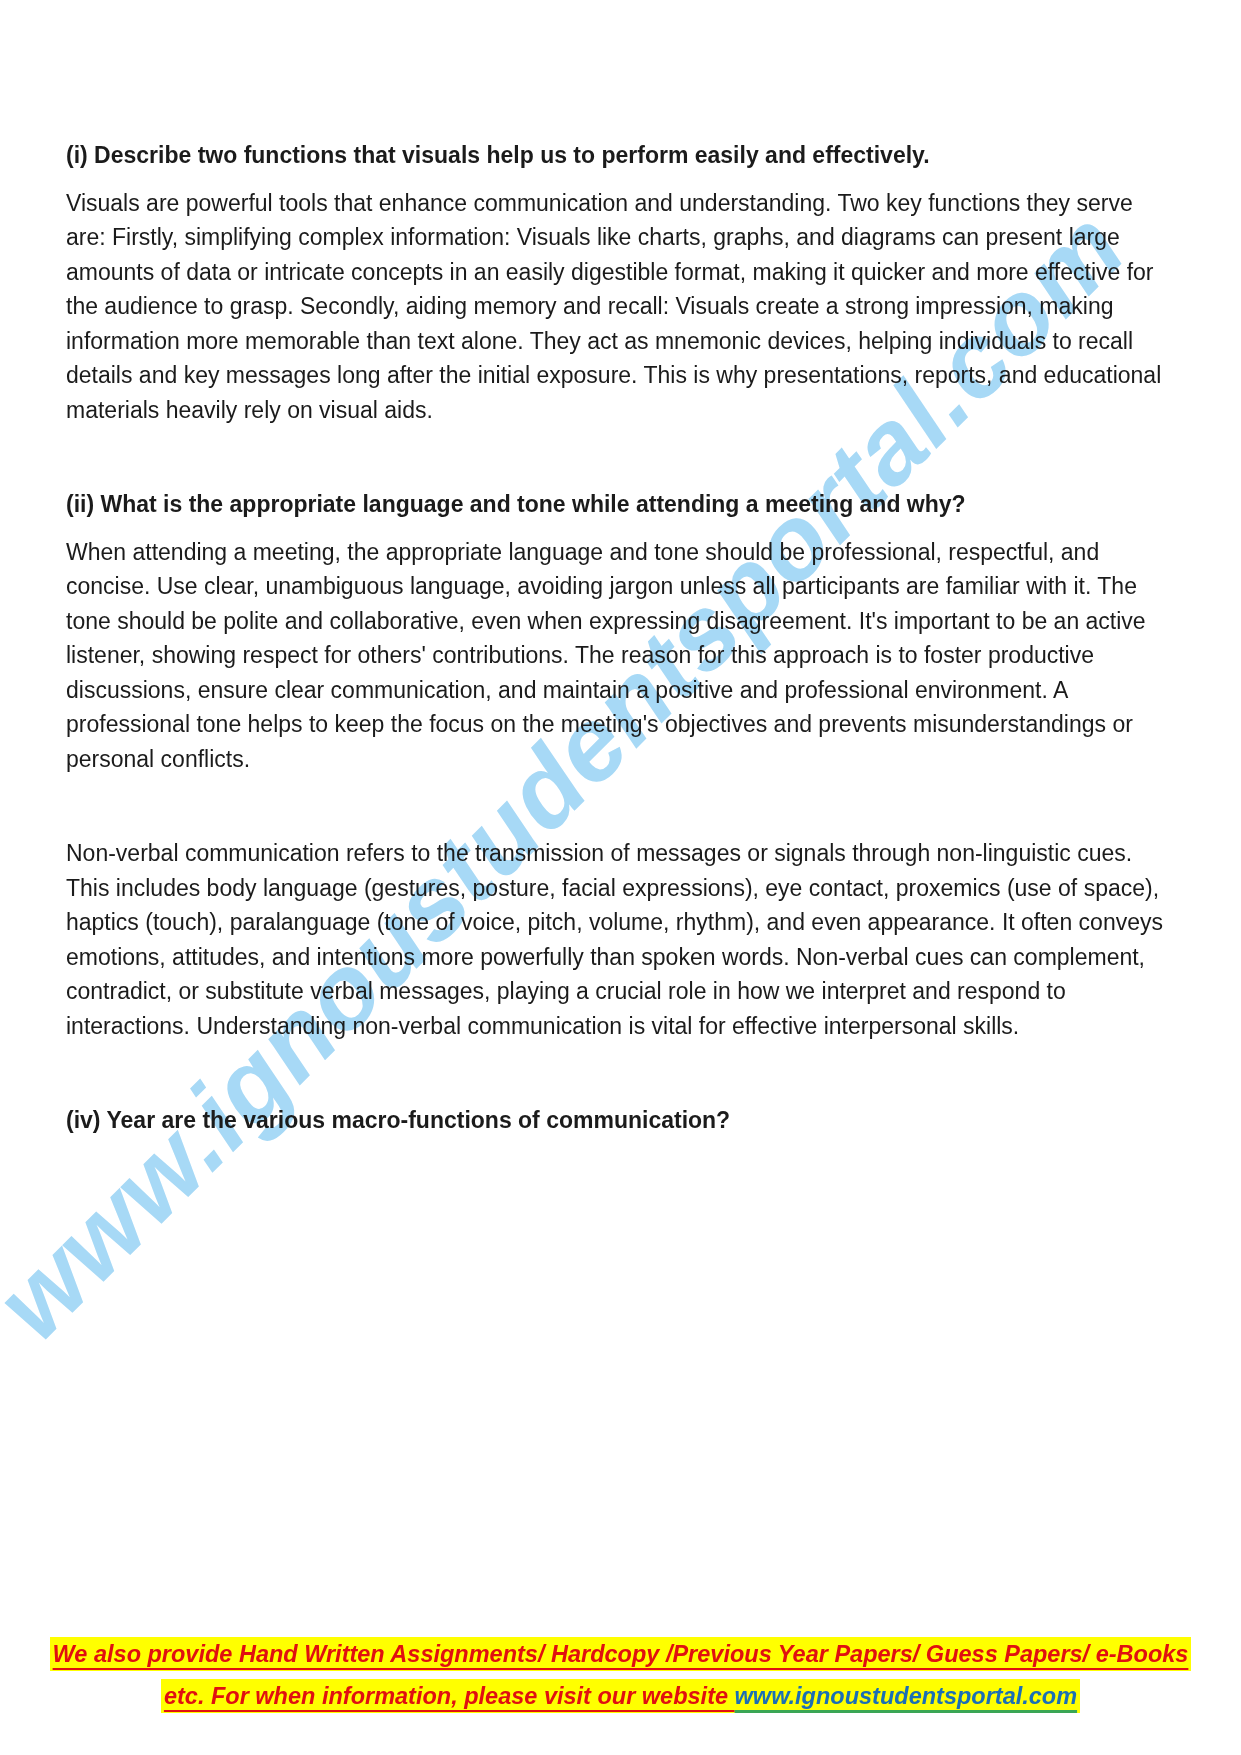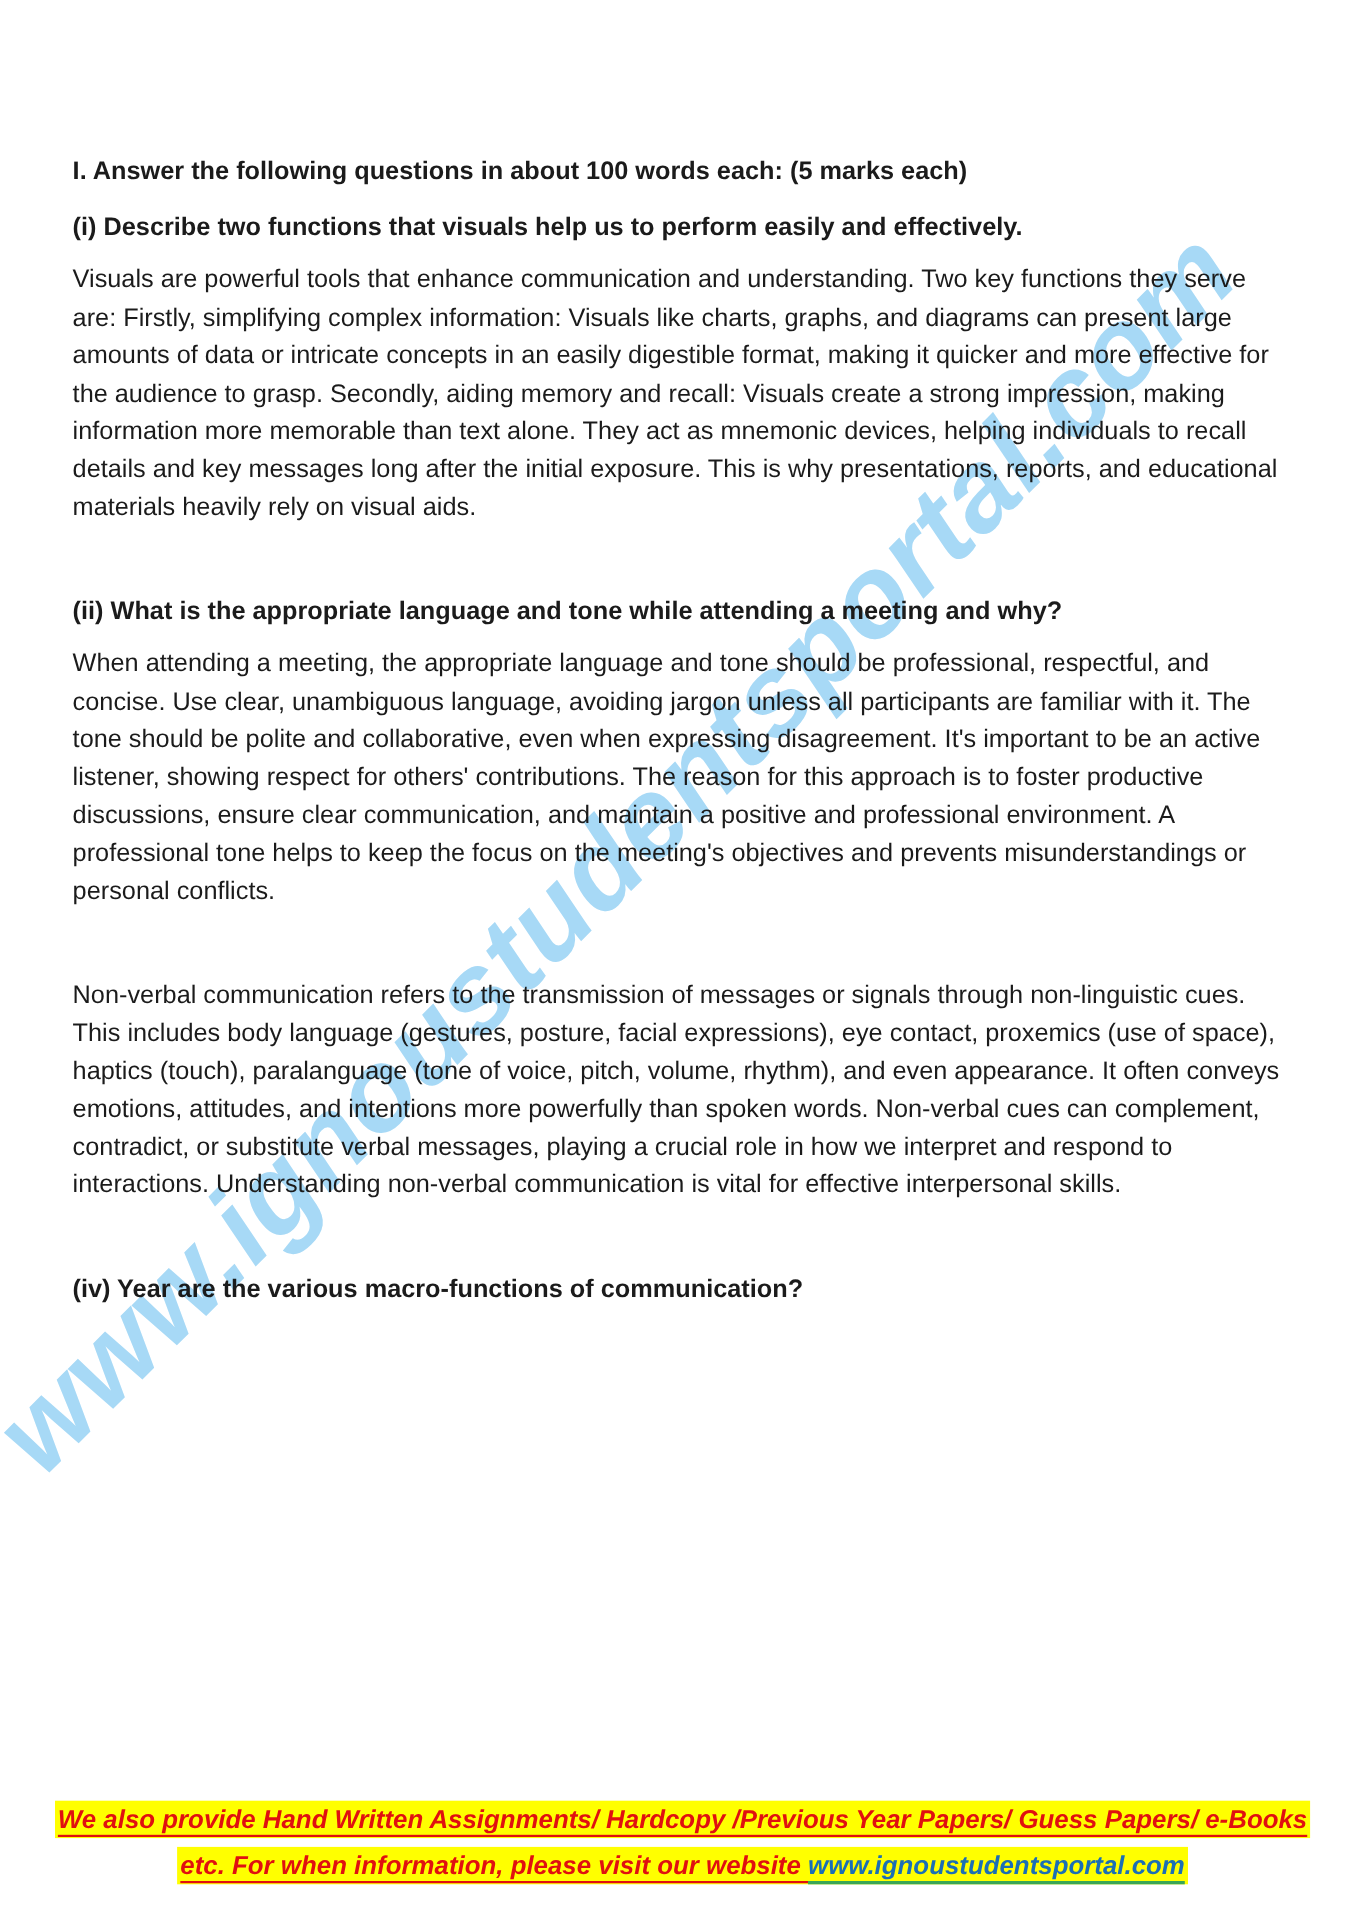--- a/index.html
+++ b/index.html
@@ -86,21 +86,20 @@
     cursor: pointer;
   }
 </style>
 </head>
 <body>
 
 <div class="watermark">www.ignoustudentsportal.com</div>
 
 <div class="content">
 
-  <p class="doc-heading">I. Answer the following questions in about 100 words each: (5 marks each)</p>
 
   <p class="question">(i) Describe two functions that visuals help us to perform easily and effectively.</p>
   <p class="answer"><span>Visuals are powerful tools that enhance communication and understanding. Two key functions they serve are: Firstly, </span><span class="bold">simplifying complex information</span><span>: Visuals like charts, graphs, and diagrams can present large amounts of data or intricate concepts in an easily digestible format, making it quicker and more effective for the audience to grasp. Secondly, </span><span class="bold">aiding memory and recall</span><span>: Visuals create a strong impression, making information more memorable than text alone. They act as mnemonic devices, helping individuals to recall details and key messages long after the initial exposure. This is why presentations, reports, and educational materials heavily rely on visual aids.</span></p>
 
   <p class="question">(ii) What is the appropriate language and tone while attending a meeting and why?</p>
   <p class="answer"><span>When attending a meeting, the appropriate language and tone should be </span><span class="bold">professional, respectful, and concise</span><span>. Use clear, unambiguous language, avoiding jargon unless all participants are familiar with it. The tone should be polite and collaborative, even when expressing disagreement. It's important to be an active listener, showing respect for others' contributions. The reason for this approach is to foster productive discussions, ensure clear communication, and maintain a positive and professional environment. A professional tone helps to keep the focus on the meeting's objectives and prevents misunderstandings or personal conflicts.</span></p>
 
   <p class="answer"><span>Non-verbal communication refers to the transmission of messages or signals through non-linguistic cues. This includes body language (gestures, posture, facial expressions), eye contact, proxemics (use of space), haptics (touch), paralanguage (tone of voice, pitch, volume, rhythm), and even appearance. It often conveys emotions, attitudes, and intentions more powerfully than spoken words. Non-verbal cues can complement, contradict, or substitute verbal messages, playing a crucial role in how we interpret and respond to interactions. Understanding non-verbal communication is vital for effective interpersonal skills.</span></p>
 
   <p class="question">(iv) Year are the various macro-functions of communication?</p>

